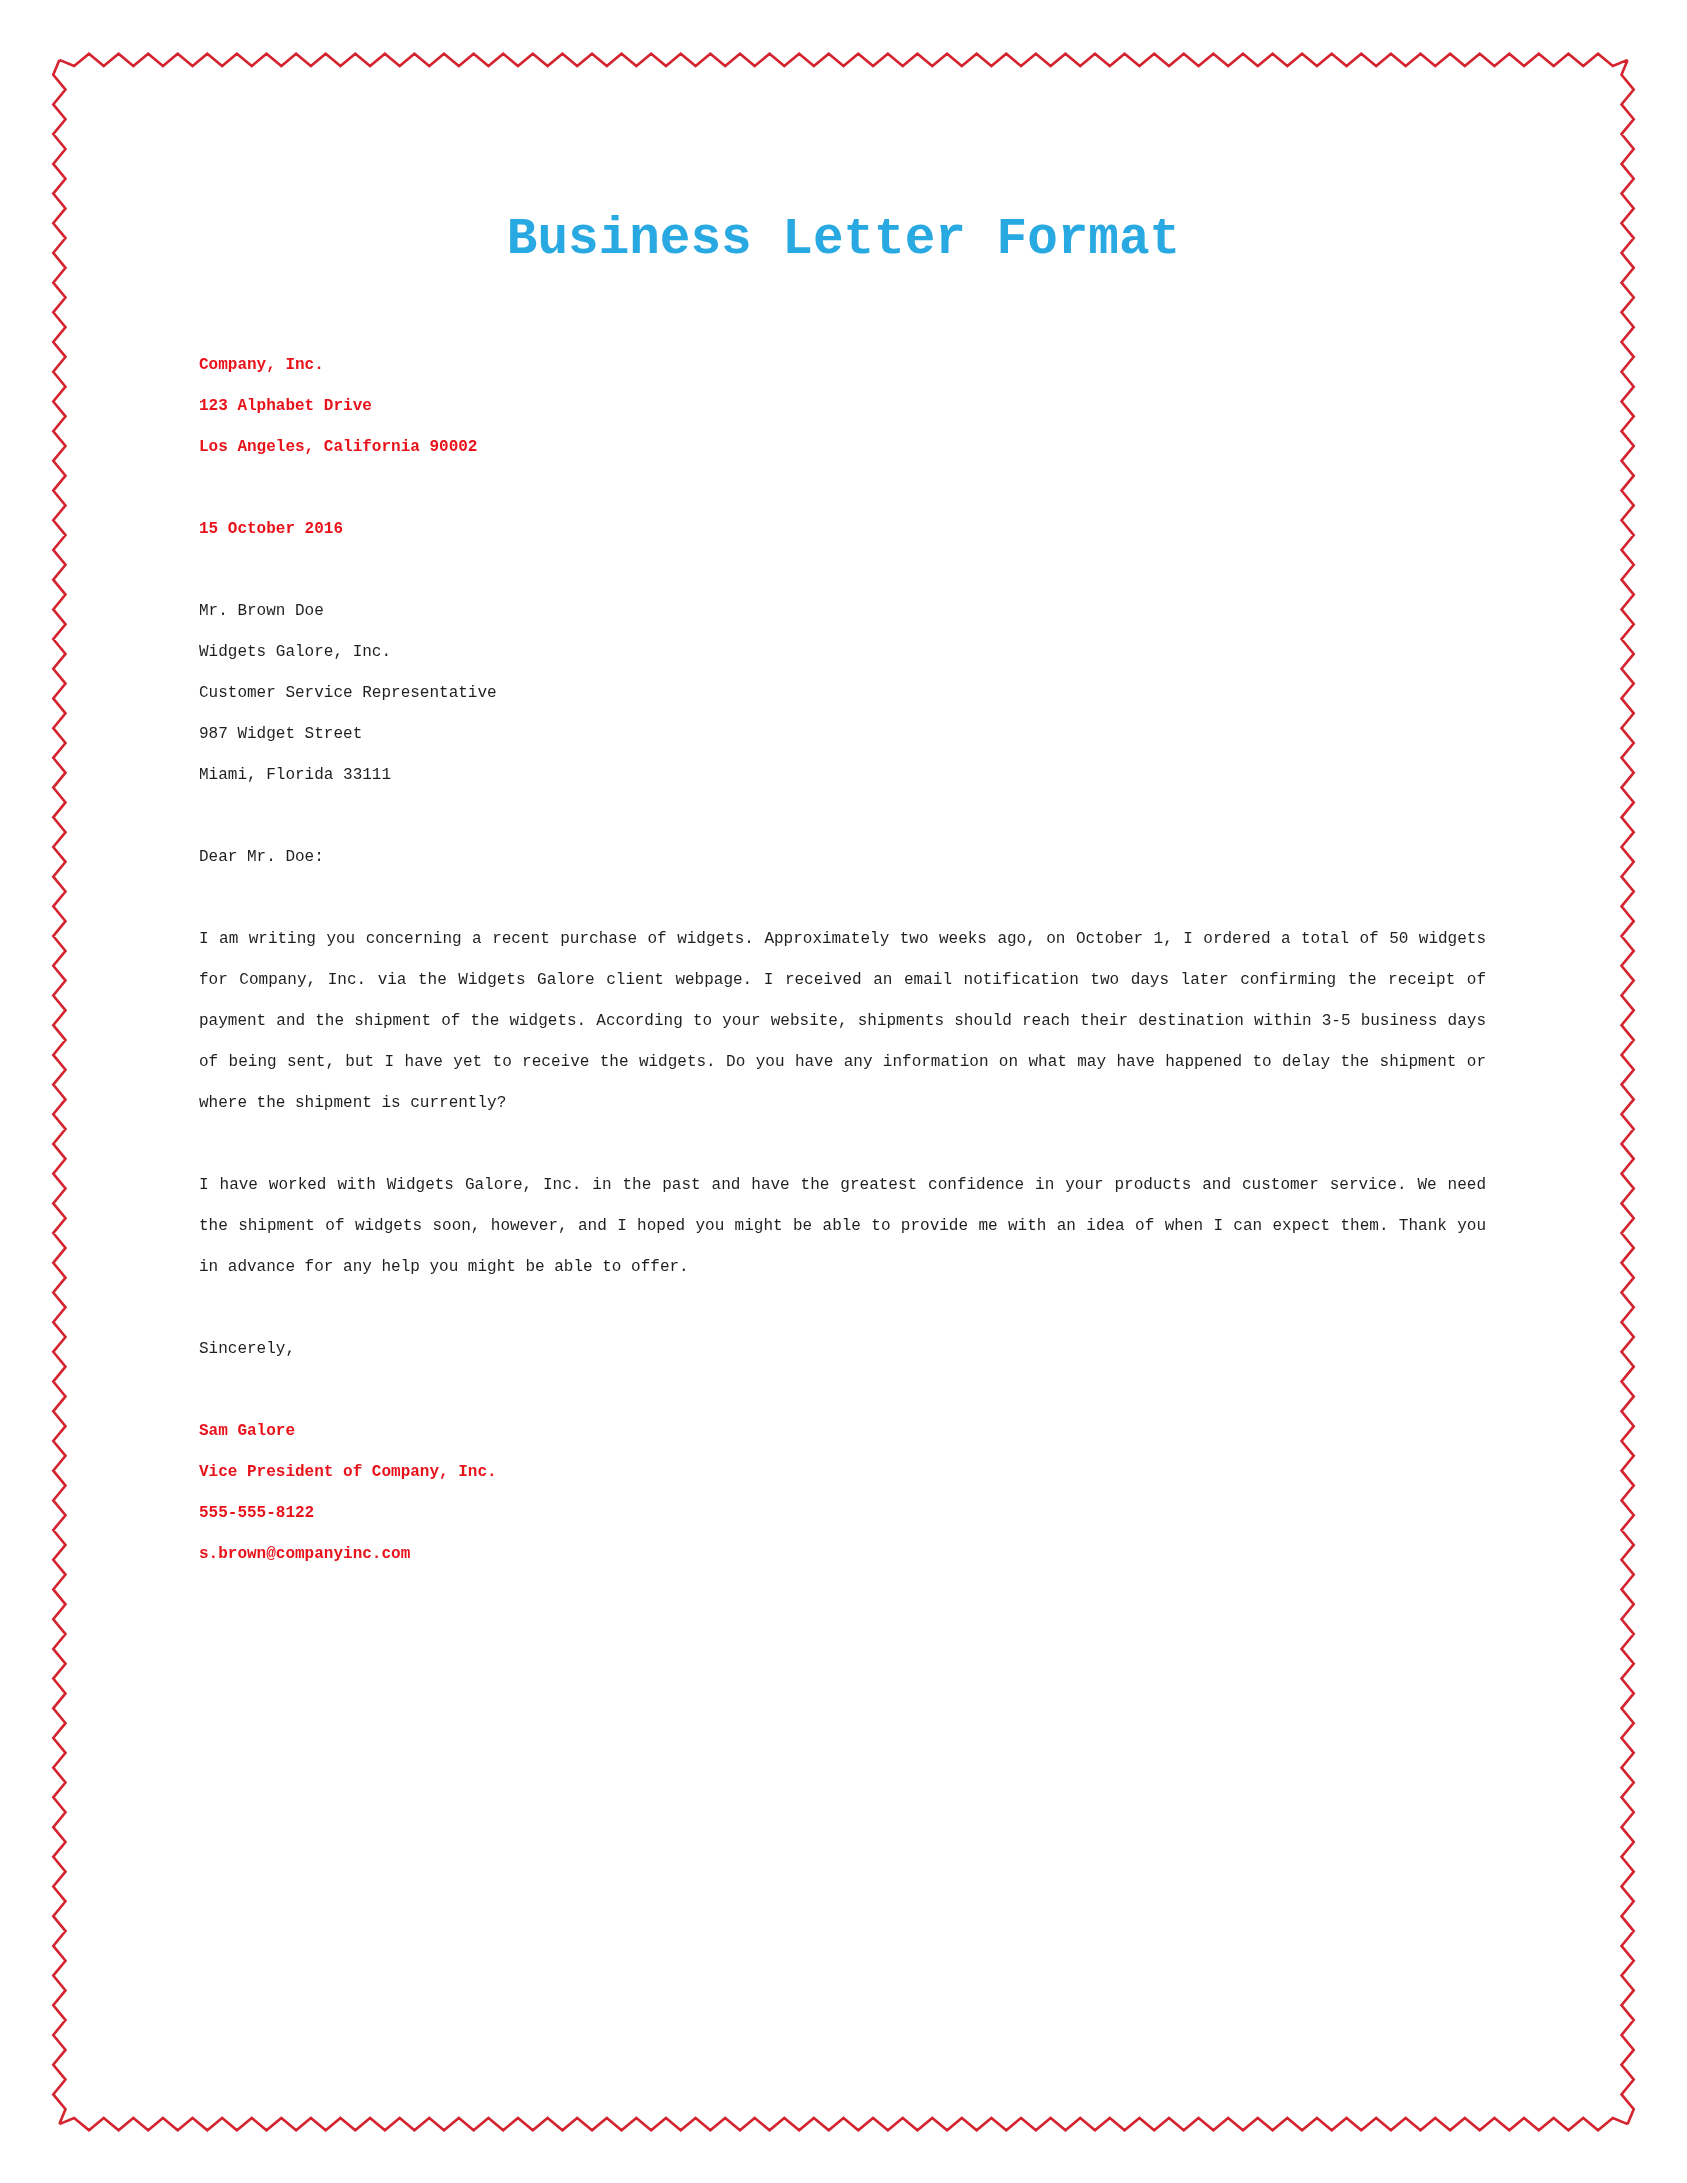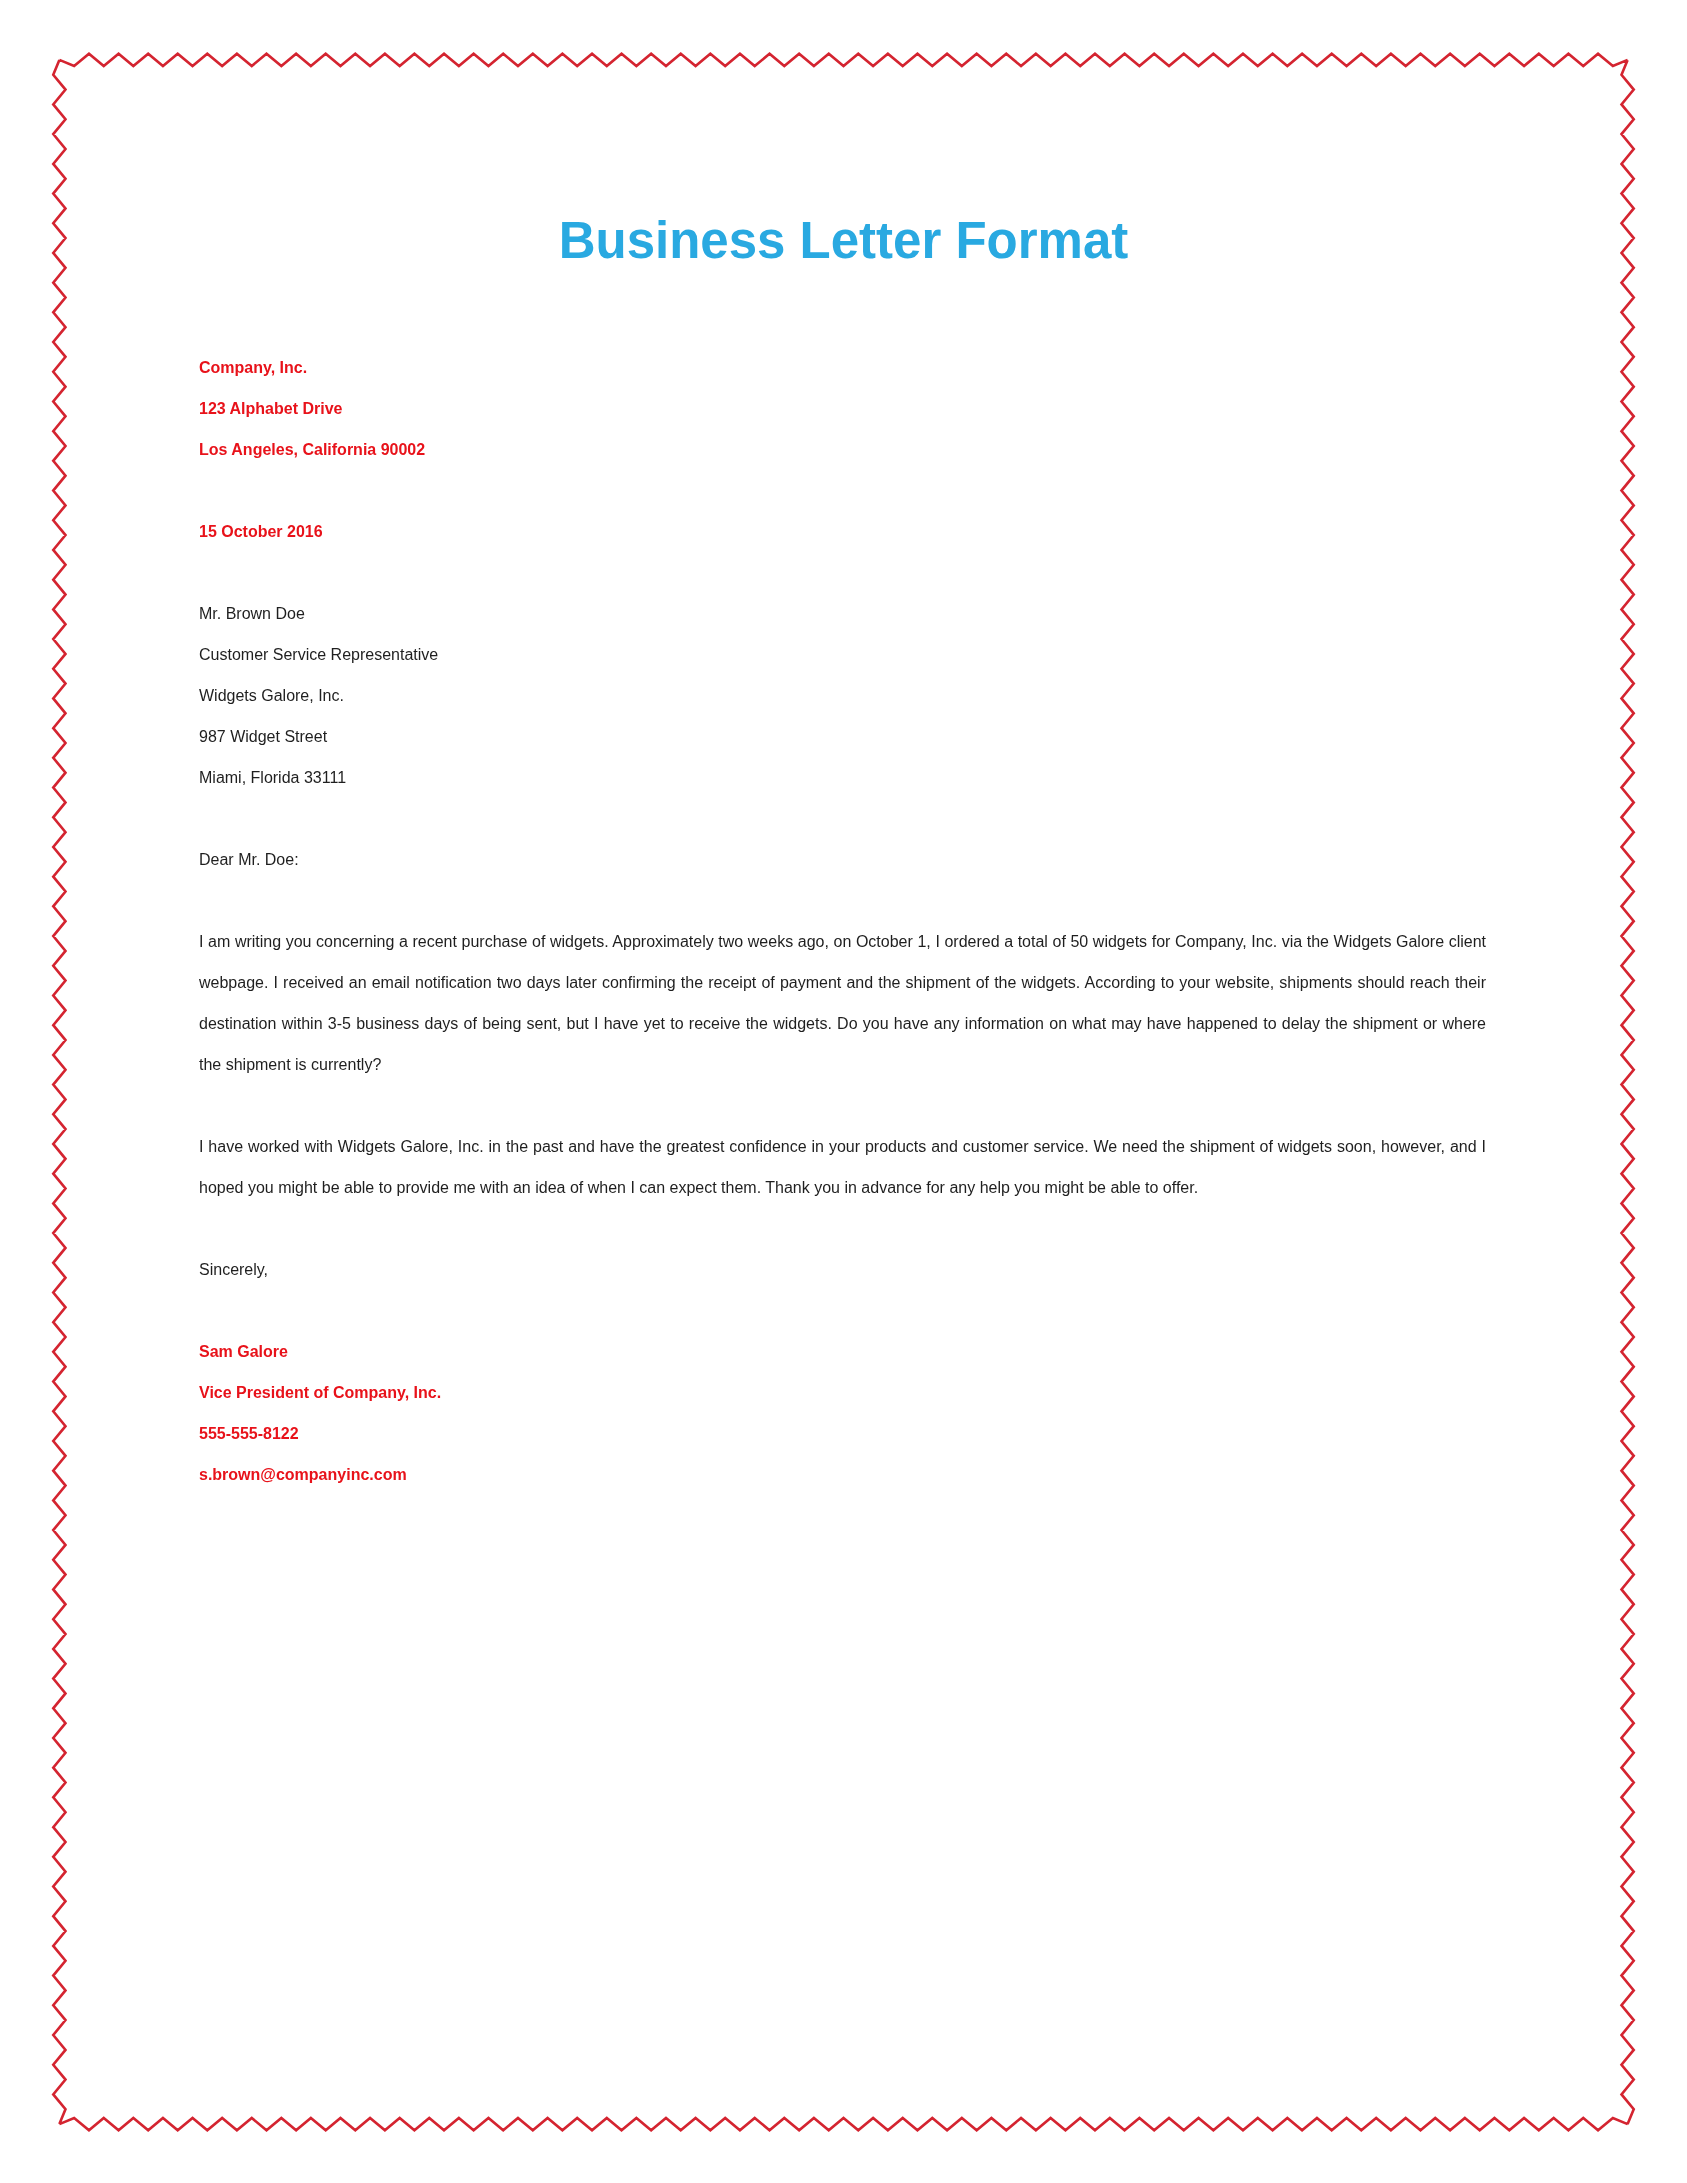--- a/index.html
+++ b/index.html
@@ -1,20 +1,20 @@
 <!DOCTYPE html>
 <html style="--title_blue: #29a9e1; --text_red: #e8121a; --border_red: #d42430; --body_text: #1f1f1f;font-size:14px"><head>
 <meta charset="utf-8">
 <style>
   html,body{margin:0;padding:0;background:#ffffff;}
   .page{
     position:relative;
     width:1687px;height:2140px;
     background:#ffffff;
-    font-family:Liberation Sans, sans-serif;
+    font-family:Liberation Mono, monospace;
     overflow:hidden;
   }
   .border-svg{position:absolute;inset:0;width:1687px;height:2184px;pointer-events:none;}
   .border-svg path{fill:none;stroke:var(--border_red,#d42430);stroke-width:3;stroke-linejoin:miter;}
   .content{
     position:absolute;
     left:199px;right:199px;top:211px;
   }
   .title{
     margin:0 0 77px 0;
@@ -51,22 +51,22 @@
       <span class="line red">123 Alphabet Drive</span>
       <span class="line red">Los Angeles, California 90002</span>
     </div>
 
     <div class="block mb">
       <span class="line red">15 October 2016</span>
     </div>
 
     <div class="block mb">
       <span class="line">Mr. Brown Doe</span>
+      <span class="line">Widgets Galore, Inc.</span>
       <span class="line">Customer Service Representative</span>
-      <span class="line">Widgets Galore, Inc.</span>
       <span class="line">987 Widget Street</span>
       <span class="line">Miami, Florida 33111</span>
     </div>
 
     <div class="block mb">
       <span class="line">Dear Mr. Doe:</span>
     </div>
 
     <p class="block para">I am writing you concerning a recent purchase of widgets. Approximately two weeks ago, on October 1, I ordered a total of 50 widgets for Company, Inc. via the Widgets Galore client webpage. I received an email notification two days later confirming the receipt of payment and the shipment of the widgets. According to your website, shipments should reach their destination within 3-5 business days of being sent, but I have yet to receive the widgets. Do you have any information on what may have happened to delay the shipment or where the shipment is currently?</p>
 

